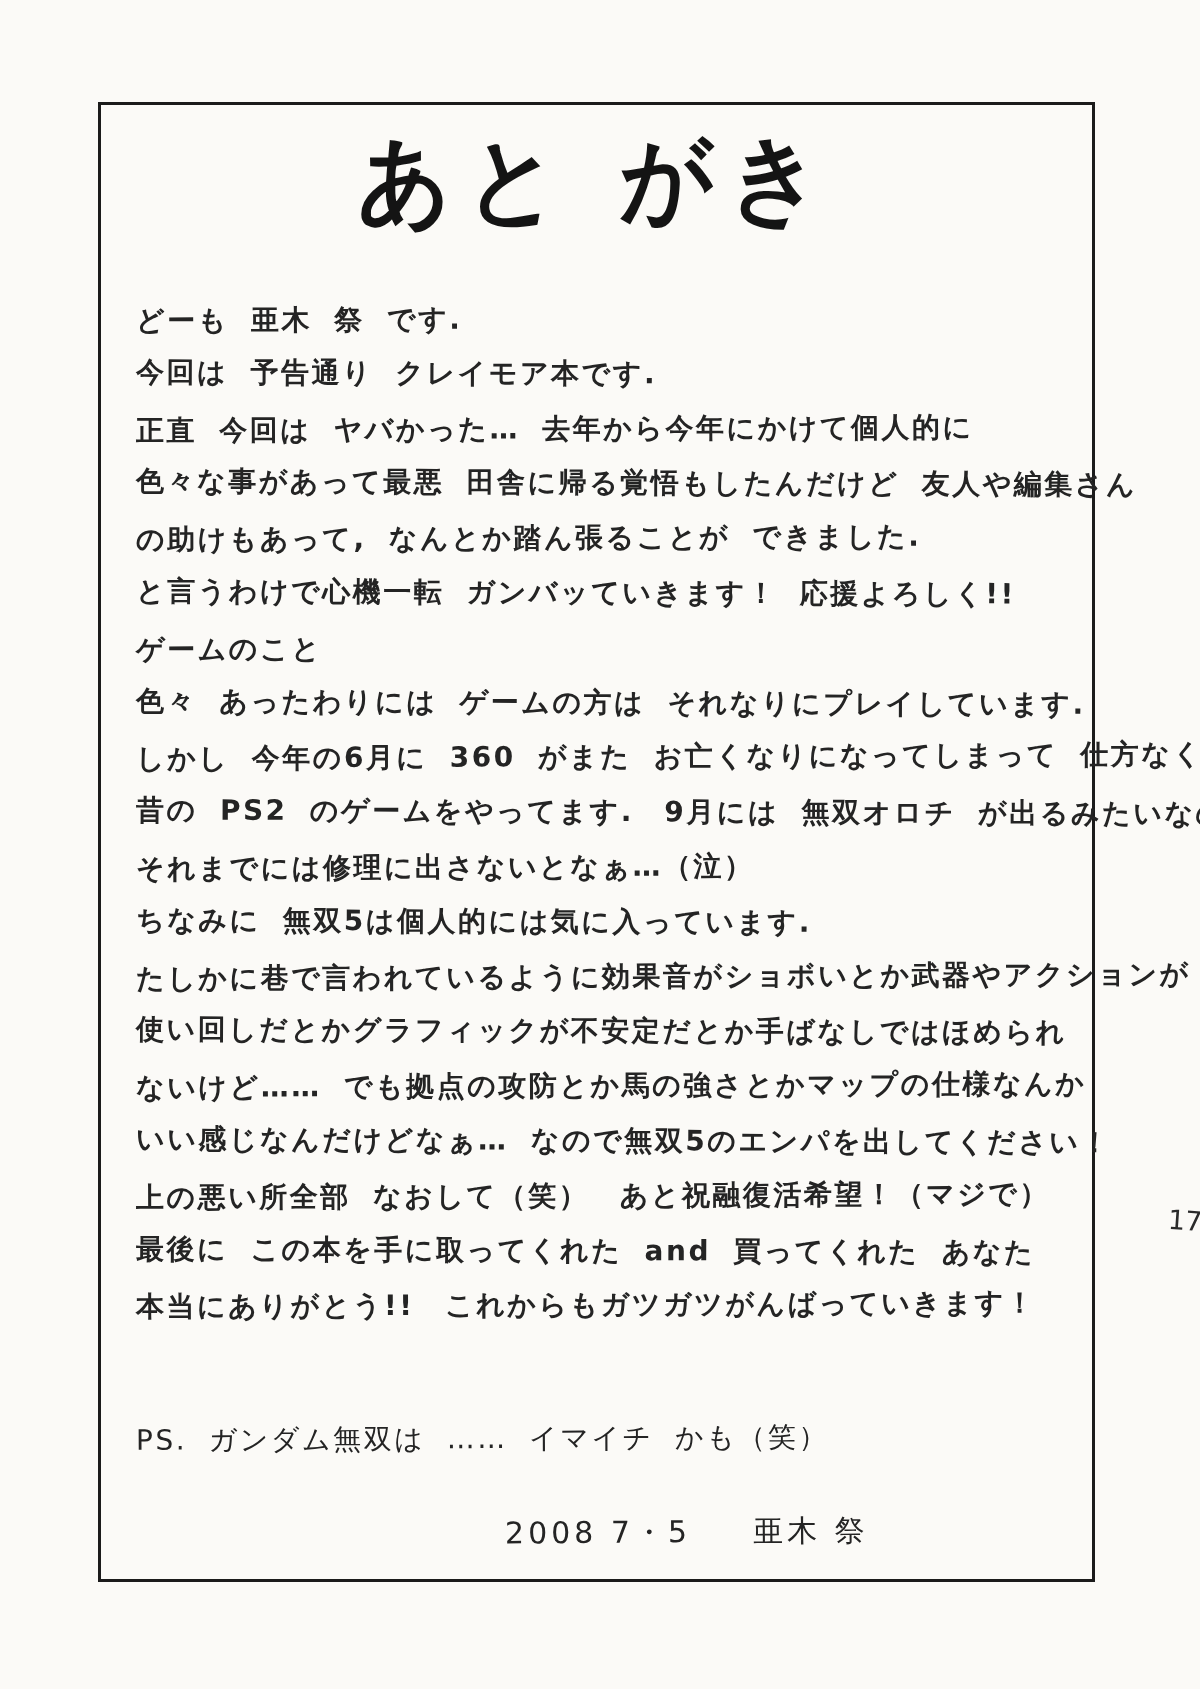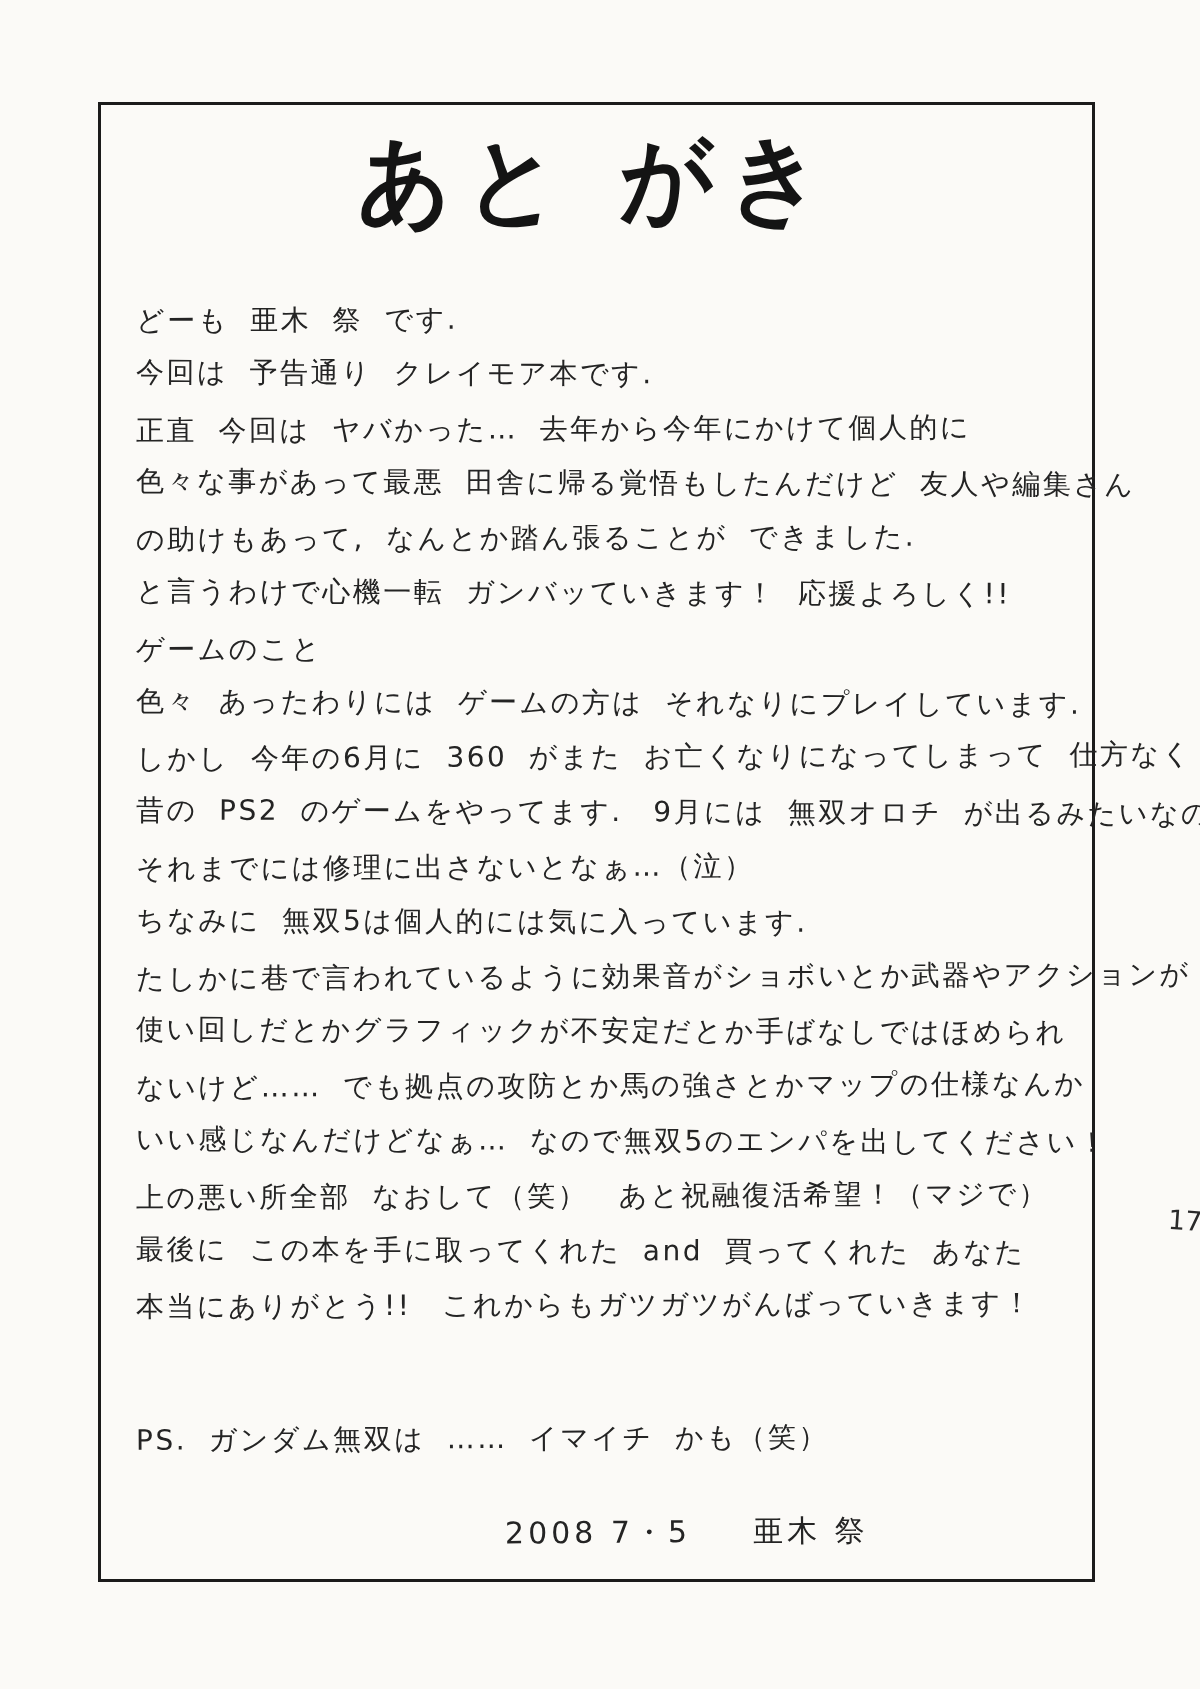--- a/index.html
+++ b/index.html
@@ -34,20 +34,21 @@
     color: #141414;
     transform: rotate(-0.4deg) scaleY(1.05);
     white-space: nowrap;
   }
 
   .body-text {
     position: absolute;
     left: 136px;
     top: 300px;
     width: 930px;
+    font-weight: bold;
   }
   .hand-line {
     height: 54.8px;
     font-size: 28px;
     letter-spacing: 2.5px;
     word-spacing: 10px;
     white-space: nowrap;
     color: #242424;
   }
   .hand-line:nth-child(odd)  { transform: rotate(-0.25deg); }

